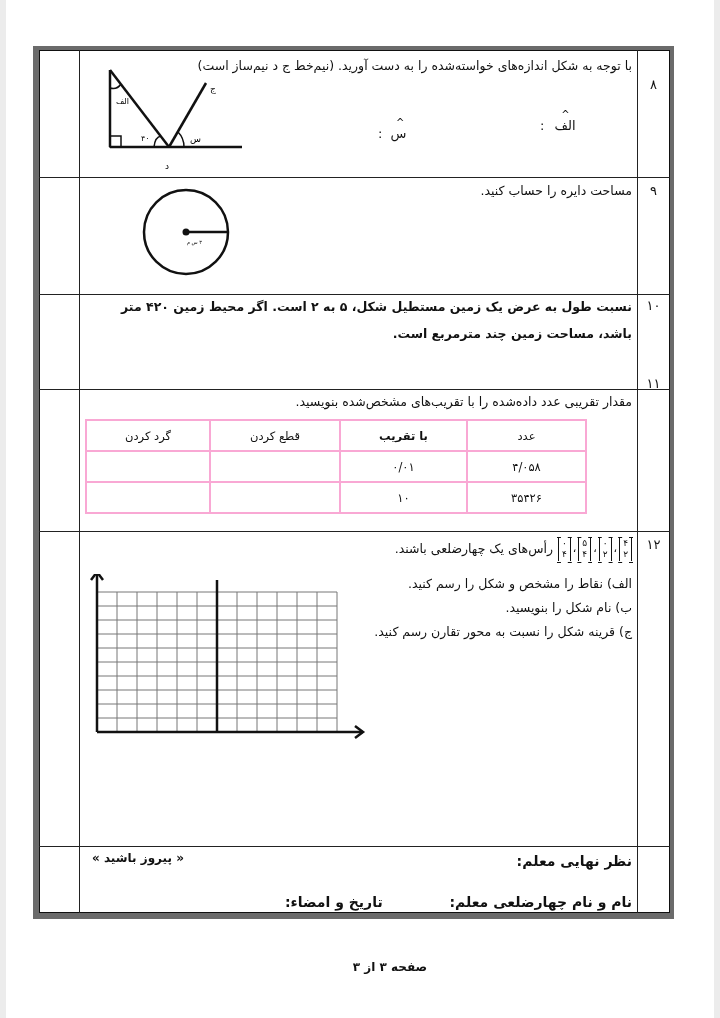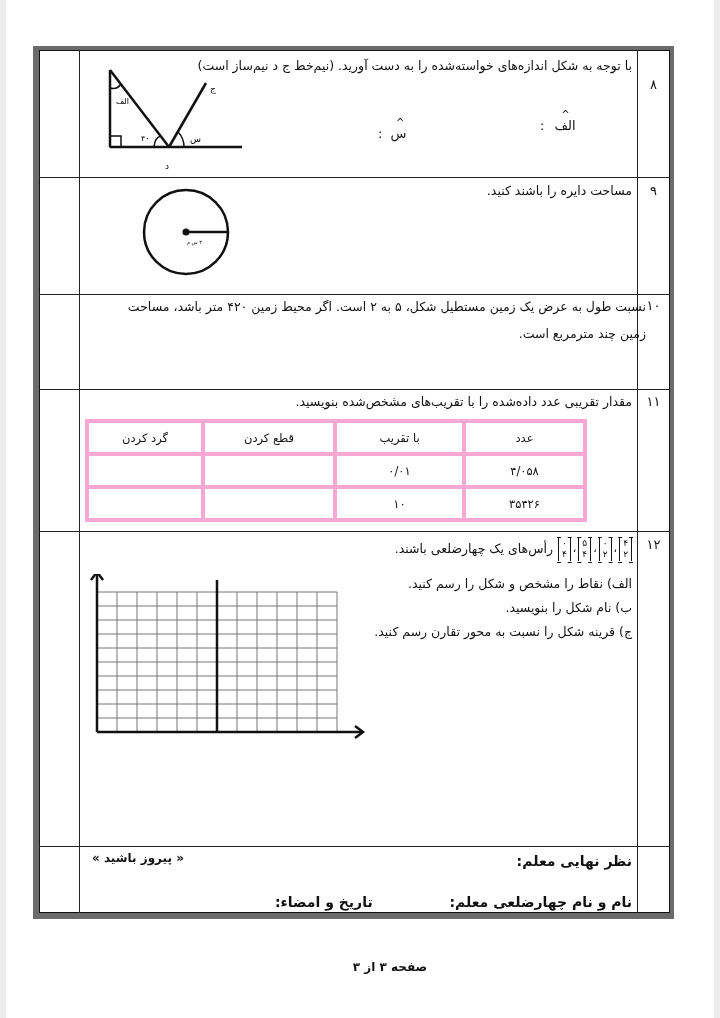--- a/index.html
+++ b/index.html
@@ -20,21 +20,21 @@
   .col-line { position: absolute; top: 50px; width: 1px; height: 863px; background: #222; }
   .row-line { position: absolute; left: 39px; width: 631px; height: 1px; background: #222; }
   .qnum { position: absolute; width: 33px; text-align: center; font-size: 13px; left: 637px; }
   .qtext { position: absolute; direction: rtl; text-align: right; font-size: 12.5px; line-height: 27px; }
   svg text { font-family: "DejaVu Sans", sans-serif; }
   table.approx {
     position: absolute; left: 85px; top: 419px; width: 502px; border-collapse: collapse;
     border: 2px solid #111; direction: rtl; font-size: 11.5px;
   }
   table.approx td, table.approx th {
-    border: 4px solid #f9a8d4; height: 29px; text-align: center; font-weight: normal; padding: 0; margin-left: 8px;
+    border: 2px solid #f9a8d4; height: 29px; text-align: center; font-weight: normal; padding: 0; margin-left: 8px;
   }
   .footer-text { position: absolute; direction: rtl; font-size: 14px; font-weight: bold; }
   .page-num { position: absolute; left: 0; width: 720px; top: 960px; text-align: center; font-size: 12px; font-weight: bold; direction: rtl; padding-left: 30px; }
 </style>
 </head>
 <body>
 
 <div class="left-shade"></div>
 <div class="right-shade"></div>
 
@@ -77,38 +77,38 @@
   <span>الف</span>
   <span style="margin-right:6px;">:</span>
 </div>
 <div style="position:absolute; left:378px; top:126px; direction:rtl; font-size:13px;">
   <span style="position:absolute; right:2px; top:-9px; font-size:10px;">^</span>
   <span>س</span>
   <span style="margin-right:4px;">:</span>
 </div>
 
 <div class="qnum" style="top:183px;">۹</div>
-<div class="qtext" style="right:88px; top:177px; width:540px;">مساحت دایره را باشند کنید.</div>
+<div class="qtext" style="right:88px; top:177px; width:540px;">مساحت دایره را حساب کنید.</div>
 <svg style="position:absolute; left:140px; top:188px;" width="95" height="95">
   <circle cx="46" cy="44" r="42" stroke="#111" stroke-width="2.5" fill="none"></circle>
   <line x1="46" y1="44" x2="88" y2="44" stroke="#111" stroke-width="2.5"></line>
   <circle cx="46" cy="44" r="3.5" fill="#111"></circle>
   <text x="62" y="56" font-size="5" direction="rtl">۳ س م</text>
 </svg>
 
 <div class="qnum" style="top:298px;">۱۰</div>
-<div class="qtext" style="right:74px; top:293px; width:545px;">نسبت طول به عرض یک زمین مستطیل شکل، ۵ به ۲ است. اگر محیط زمین ۴۲۰ متر باشد، مساحت زمین چند مترمربع است.</div>
+<div class="qtext" style="right:88px; top:293px; width:545px;font-weight:bold;">نسبت طول به عرض یک زمین مستطیل شکل، ۵ به ۲ است. اگر محیط زمین ۴۲۰ متر باشد، مساحت زمین چند مترمربع است.</div>
 
-<div class="qnum" style="top:394px;">۱۱</div>
+<div class="qnum" style="top:376px;">۱۱</div>
 <div class="qtext" style="right:88px; top:388px; width:540px;">مقدار تقریبی عدد داده‌شده را با تقریب‌های مشخص‌شده بنویسید.</div>
 <table class="approx">
   <tbody>
       <tr>
     <th style="width:117px;text-align:center;">عدد</th>
-    <th style="width:125px;">با تقریب</th>
+    <th style="width:125px;font-weight:bold;">با تقریب</th>
     <th style="width:128px;">قطع کردن</th>
     <th>گرد کردن</th>
   </tr>
   <tr>
     <td>۴/۰۵۸</td>
     <td>۰/۰۱</td>
     <td></td>
     <td></td>
   </tr>
   <tr>
@@ -178,15 +178,15 @@
     <line x1="129" y1="6" x2="129" y2="158" stroke="#111" stroke-width="2.5"></line>
     <line x1="9" y1="158" x2="275" y2="158" stroke="#111" stroke-width="2.5"></line>
     <line x1="9" y1="158" x2="9" y2="-2" stroke="#111" stroke-width="2.5"></line>
     <polyline points="267,152 275,158 267,164" fill="none" stroke="#111" stroke-width="2.5"></polyline>
     <polyline points="3,6 9,-2 15,6" fill="none" stroke="#111" stroke-width="2.5"></polyline>
   </svg>
 
 <div class="footer-text" style="right:88px; top:853px;">نظر نهایی معلم:</div>
 <div class="footer-text" style="left:92px; top:851px; font-size:12px;">« پیروز باشید »</div>
 <div class="footer-text" style="right:88px; top:894px;">نام و نام چهارضلعی معلم:</div>
-<div class="footer-text" style="left:275px; top:894px;">تاریخ و امضاء:</div>
+<div class="footer-text" style="left:285px; top:894px;">تاریخ و امضاء:</div>
 
 <div class="page-num">صفحه ۳ از ۳</div>
 
 </body></html>

